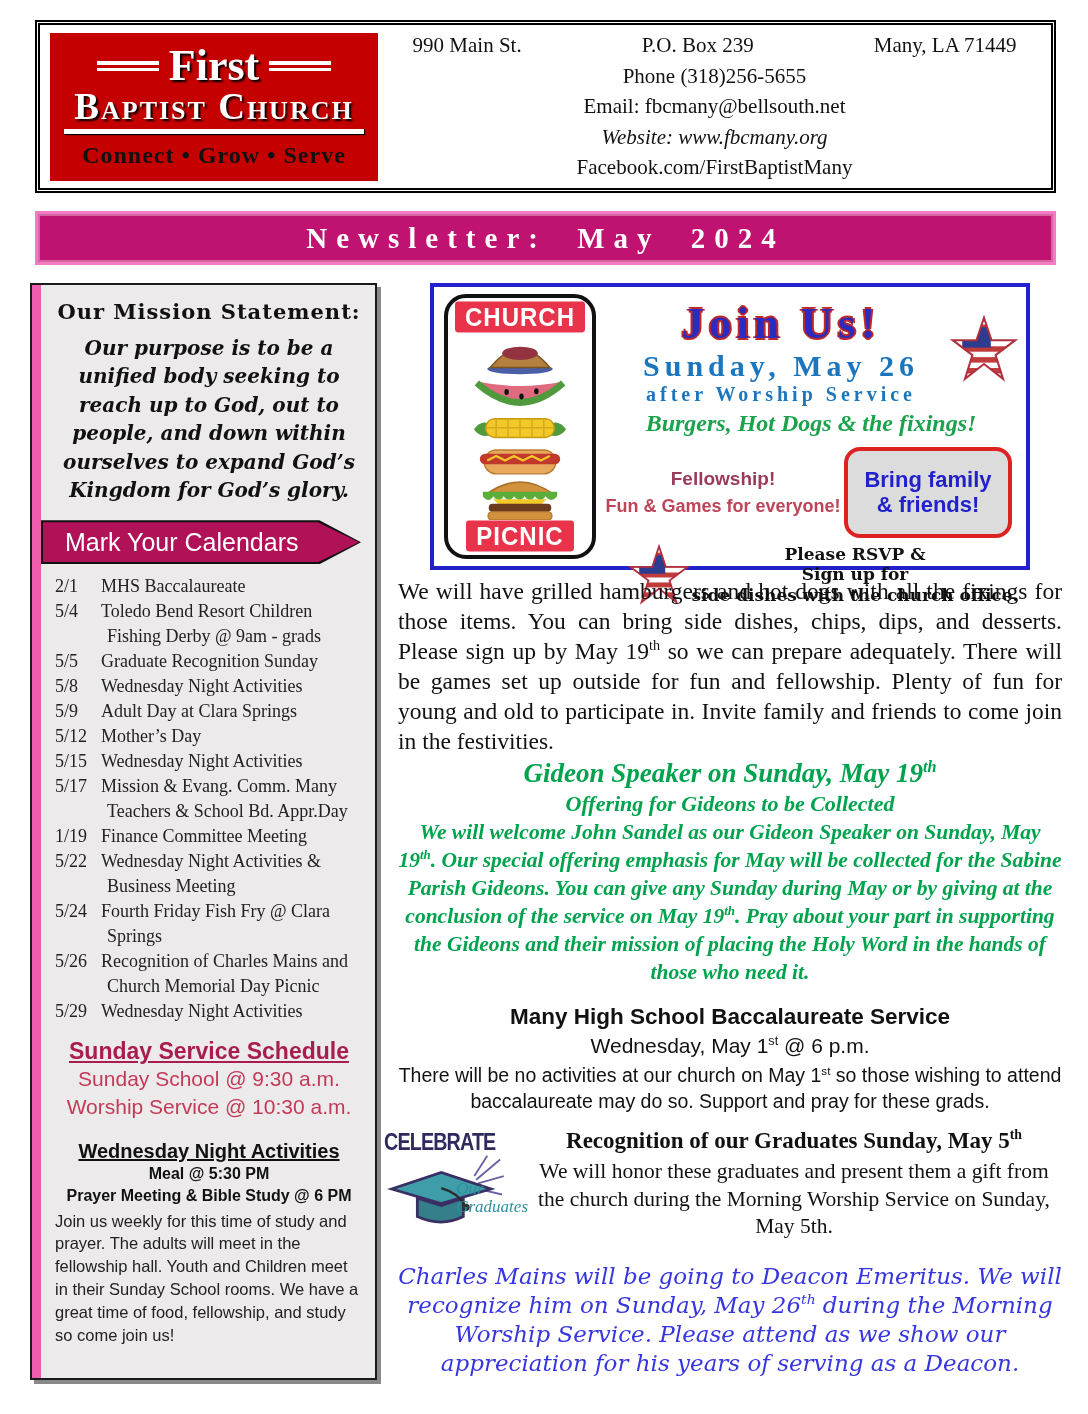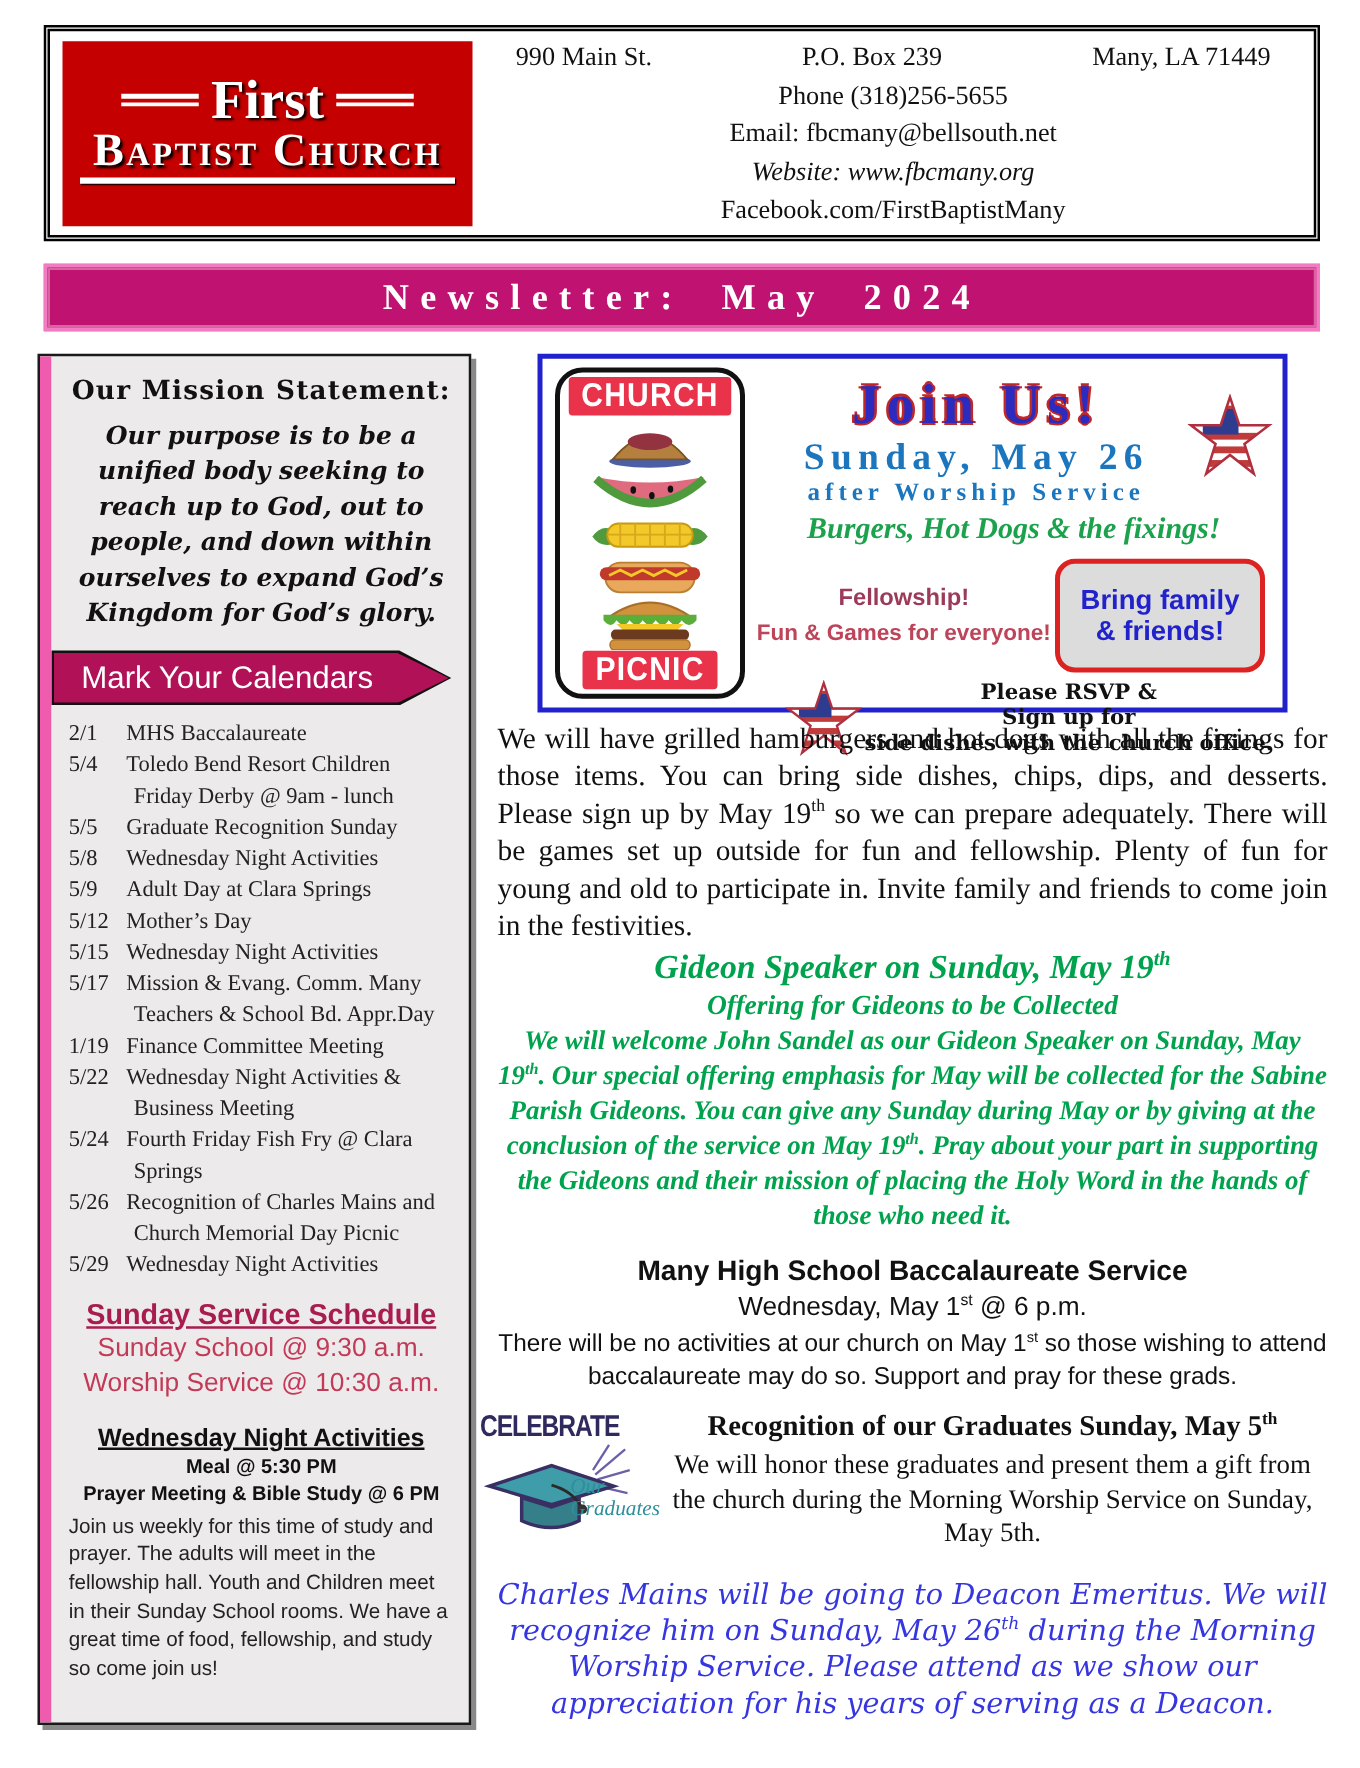--- a/index.html
+++ b/index.html
@@ -135,20 +135,21 @@
 
   <div class="header">
     <div class="logo">
       <div class="logo-first">
         <span class="dbar"></span>
         <span>First</span>
         <span class="dbar"></span>
       </div>
       <div class="logo-baptist">Baptist Church</div>
       <div class="logo-rule"></div>
+      <div class="logo-tagline">Connect  •  Grow  •  Serve</div>
     </div>
     <div class="contact">
       <div class="addr-row">
         <span>990 Main St.</span>
         <span>P.O. Box 239</span>
         <span>Many, LA  71449</span>
       </div>
       <div>Phone (318)256-5655</div>
       <div>Email:  fbcmany@bellsouth.net</div>
       <div class="italic">Website: www.fbcmany.org</div>
@@ -175,21 +176,21 @@
 
       <div class="cal">
         <div class="cal-row">
             <span class="cal-date">2/1</span>
             <span class="cal-text">MHS Baccalaureate</span>
           </div>
         <div class="cal-row">
             <span class="cal-date">5/4</span>
             <span class="cal-text">Toledo Bend Resort Children</span>
           </div>
-        <div class="cal-cont">Friday Derby @ 9am - lunch</div>
+        <div class="cal-cont">Fishing Derby @ 9am - grads</div>
         <div class="cal-row">
             <span class="cal-date">5/5</span>
             <span class="cal-text">Graduate Recognition Sunday</span>
           </div>
         <div class="cal-row">
             <span class="cal-date">5/8</span>
             <span class="cal-text">Wednesday Night Activities</span>
           </div>
         <div class="cal-row">
             <span class="cal-date">5/9</span>

